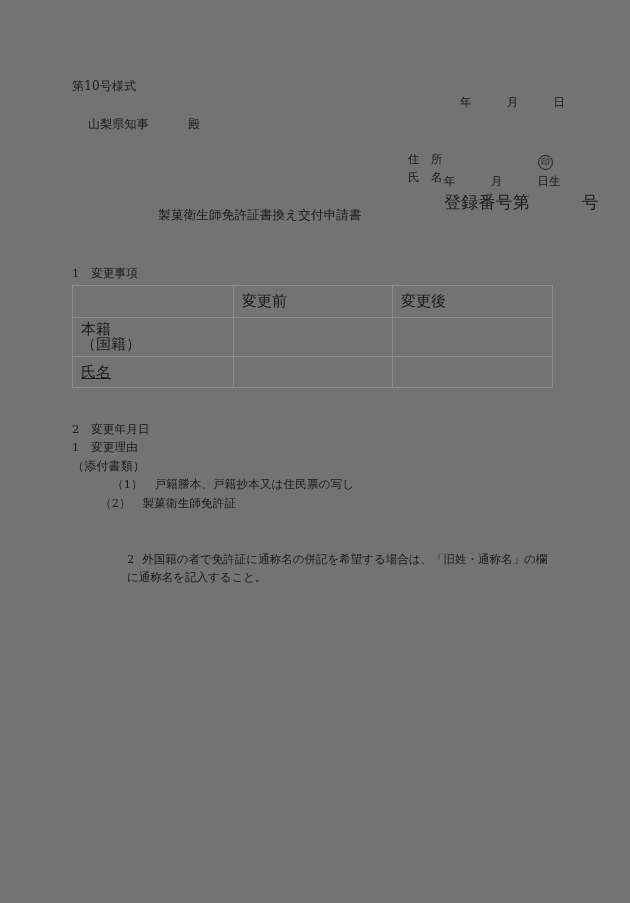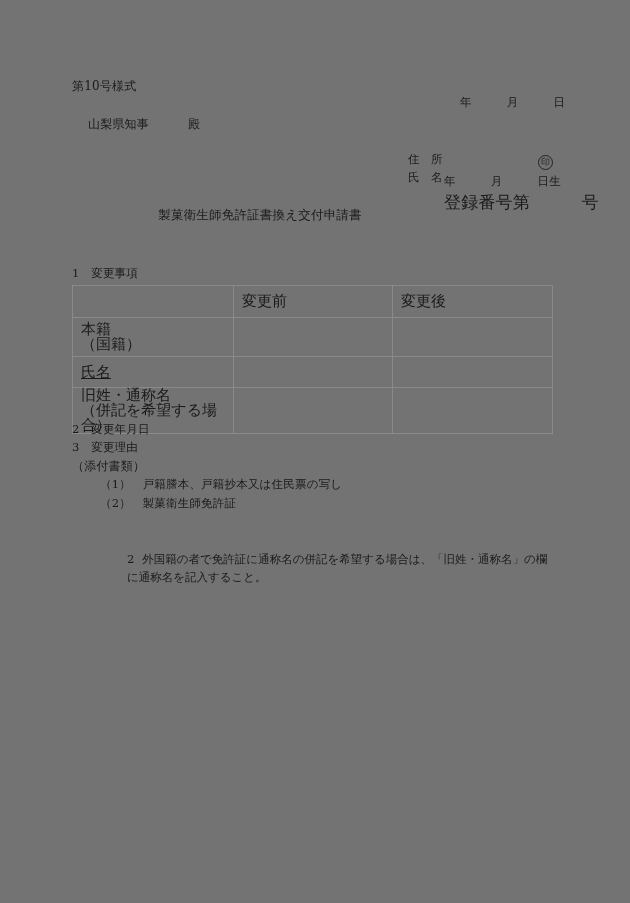--- a/index.html
+++ b/index.html
@@ -122,21 +122,21 @@
     font-size: 11.5px;
   }
   .sec-1 { left: 72px; top: 268px; }
   .sec-2 { left: 72px; top: 424px; }
   .sec-3 { left: 72px; top: 442px; }
   .attach-head { left: 72px; top: 460px; font-size: 12px; }
 
   .attach-item {
     font-size: 11.5px;
   }
-  .attach-1 { left: 100px; top: 479px; }
+  .attach-1 { left: 112px; top: 479px; }
   .attach-2 { left: 100px; top: 498px; }
 
   
   .note {
     position: absolute;
     font-size: 11.5px;
     line-height: 17.5px;
     white-space: normal;
   }
   .note-1 {
@@ -235,33 +235,25 @@
           <span class="cell-sub">（国籍）</span>
         </td>
         <td></td>
         <td></td>
       </tr>
       <tr class="row-short">
         <td>氏名</td>
         <td></td>
         <td></td>
       </tr>
-      <tr class="row-tall">
-        <td>
-          <span class="cell-sub">旧姓・通称名</span>
-          <span class="cell-sub">（併記を希望する場合）</span>
-        </td>
-        <td></td>
-        <td></td>
-      </tr>
     </tbody>
   </table>
 
   <div class="t jp sec sec-2">2　変更年月日</div>
-  <div class="t jp sec sec-3">3　変更理由</div>
+  <div class="t jp sec sec-3">1　変更理由</div>
 
   <div class="t jp attach-head">（添付書類）</div>
   <div class="t jp attach-item attach-1"><span>（1）</span>　<span>戸籍謄本、戸籍抄本又は住民票の写し</span></div>
   <div class="t jp attach-item attach-2"><span>（2）</span>　<span>製菓衛生師免許証</span></div>
 
   <div class="note jp note-2"><span class="note-label">2</span><span class="note-body">外国籍の者で免許証に通称名の併記を希望する場合は、「旧姓・通称名」の欄に通称名を記入すること。</span></div>
 
 </div>
 
 </body></html>

